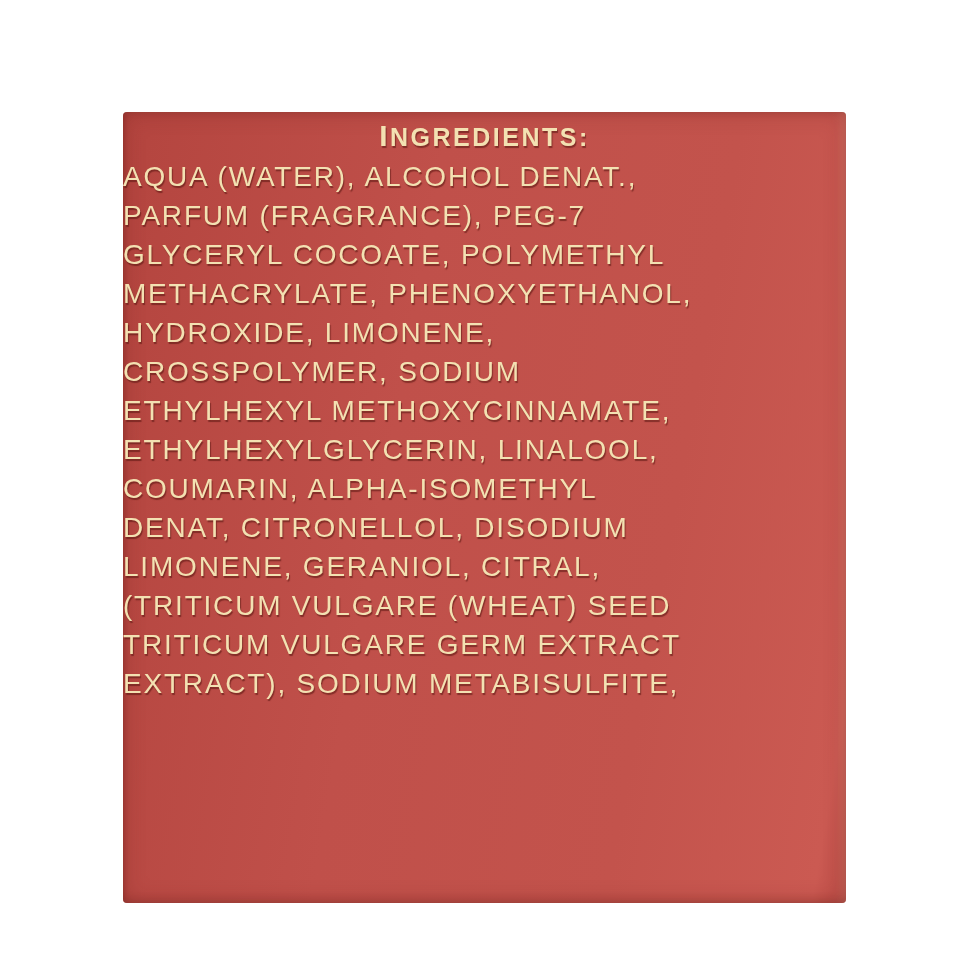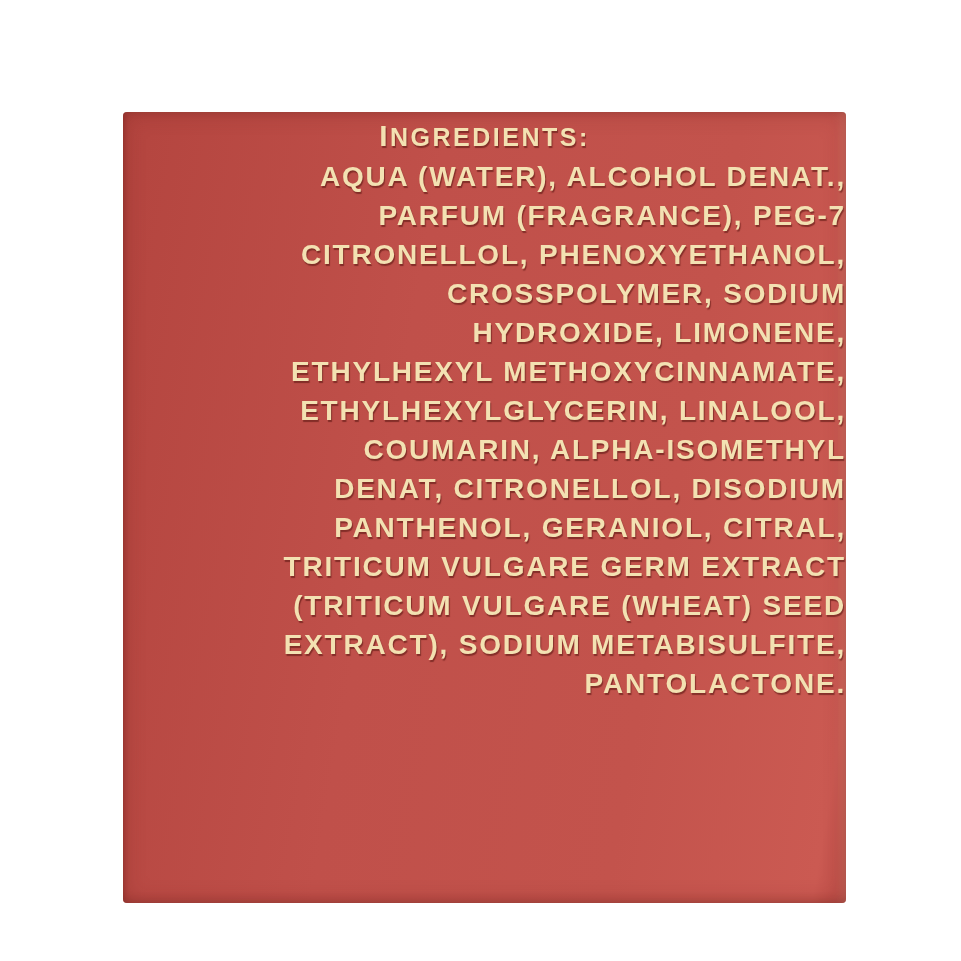--- a/index.html
+++ b/index.html
@@ -50,43 +50,43 @@
     letter-spacing: 2.5px;
     line-height: 40px;
     text-shadow: 1px 2px 1px var(--emboss);
     white-space: nowrap;
   }
   .heading::first-letter {
     font-size: 30px;
   }
   .line {
     color: var(--text-cream);
-    text-align: right;
+    text-align: left;
     font-size: 28px;
-    font-weight: bold;
+    font-weight: normal;
     letter-spacing: 1.8px;
     line-height: 39px;
     text-shadow: 1px 2px 1px var(--emboss);
     white-space: nowrap;
   }
 </style>
 </head>
 <body>
 
 <div class="stage">
   <div class="panel">
     <div class="heading">INGREDIENTS:</div>
     <div class="line">AQUA (WATER), ALCOHOL DENAT.,</div>
     <div class="line">PARFUM (FRAGRANCE), PEG-7</div>
-    <div class="line">CITRONELLOL, PHENOXYETHANOL,</div>
+    <div class="line">GLYCERYL COCOATE, POLYMETHYL</div>
+    <div class="line">METHACRYLATE, PHENOXYETHANOL,</div>
+    <div class="line">HYDROXIDE, LIMONENE,</div>
     <div class="line">CROSSPOLYMER, SODIUM</div>
-    <div class="line">HYDROXIDE, LIMONENE,</div>
     <div class="line">ETHYLHEXYL METHOXYCINNAMATE,</div>
     <div class="line">ETHYLHEXYLGLYCERIN, LINALOOL,</div>
     <div class="line">COUMARIN, ALPHA-ISOMETHYL</div>
     <div class="line">DENAT, CITRONELLOL, DISODIUM</div>
-    <div class="line">PANTHENOL, GERANIOL, CITRAL,</div>
+    <div class="line">LIMONENE, GERANIOL, CITRAL,</div>
+    <div class="line">(TRITICUM VULGARE (WHEAT) SEED</div>
     <div class="line">TRITICUM VULGARE GERM EXTRACT</div>
-    <div class="line">(TRITICUM VULGARE (WHEAT) SEED</div>
     <div class="line">EXTRACT), SODIUM METABISULFITE,</div>
-    <div class="line">PANTOLACTONE.</div>
   </div>
 </div>
 
 </body></html>

